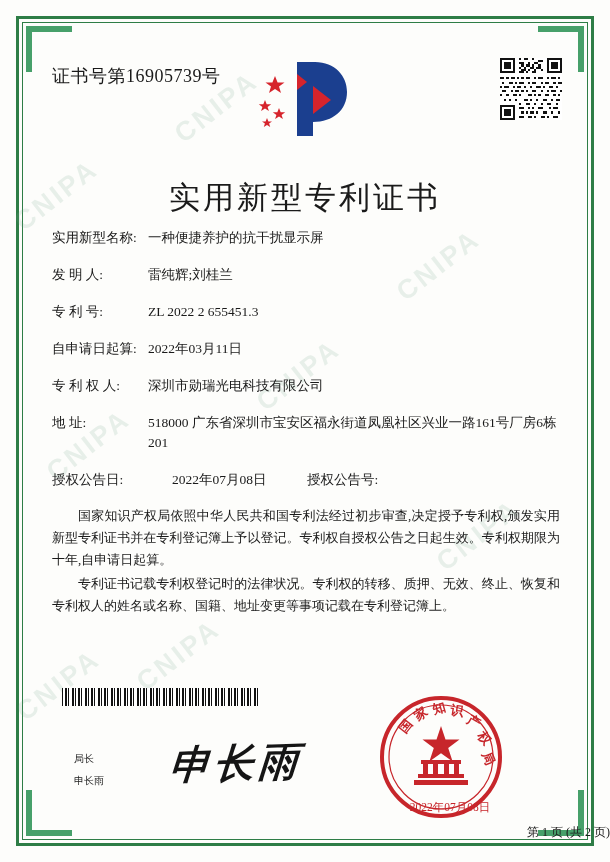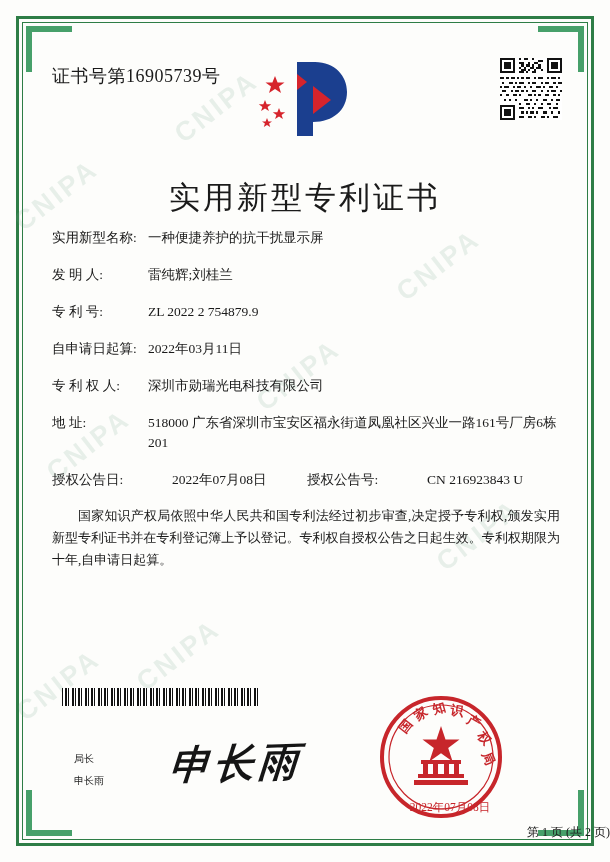--- a/index.html
+++ b/index.html
@@ -358,48 +358,48 @@
     <div class="row">
       <div class="label">实用新型名称:</div>
       <div class="value">一种便捷养护的抗干扰显示屏</div>
     </div>
     <div class="row">
       <div class="label">发 明 人:</div>
       <div class="value">雷纯辉;刘桂兰</div>
     </div>
     <div class="row">
       <div class="label">专 利 号:</div>
-      <div class="value">ZL 2022 2 754879.9</div>
+      <div class="value">ZL 2022 2 655451.3</div>
     </div>
     <div class="row">
       <div class="label">自申请日起算:</div>
       <div class="value">2022年03月11日</div>
     </div>
     <div class="row">
       <div class="label">专 利 权 人:</div>
       <div class="value">深圳市勋瑞光电科技有限公司</div>
     </div>
     <div class="row">
       <div class="label">地 址:</div>
       <div class="value">518000 广东省深圳市宝安区福永街道凤凰社区兴业一路161号厂房6栋201</div>
     </div>
     <div class="row two">
       <div class="half">
         <div class="label">授权公告日:</div>
         <div class="value">2022年07月08日</div>
       </div>
       <div class="half">
         <div class="label">授权公告号:</div>
-        <div class="value">CN 216923843 U</div>
       </div>
     </div>
   </div>
 
   <div class="paras">
     <p>国家知识产权局依照中华人民共和国专利法经过初步审查,决定授予专利权,颁发实用新型专利证书并在专利登记簿上予以登记。专利权自授权公告之日起生效。专利权期限为十年,自申请日起算。</p>
+    <p>专利证书记载专利权登记时的法律状况。专利权的转移、质押、无效、终止、恢复和专利权人的姓名或名称、国籍、地址变更等事项记载在专利登记簿上。</p>
   </div>
 
   <div class="barcode"></div>
 
   <svg class="seal" viewBox="0 0 126 126">
     <circle cx="63" cy="63" r="59" fill="none" stroke="#c7262b" stroke-width="4"></circle>
     <circle cx="63" cy="63" r="52" fill="none" stroke="#c7262b" stroke-width="1.2"></circle>
     <g fill="#c7262b">
       <polygon points="63,32 67.5,45.5 81.5,45.5 70.2,54 74.6,67.5 63,59.2 51.4,67.5 55.8,54 44.5,45.5 58.5,45.5"></polygon>
       <rect x="36" y="86" width="54" height="5"></rect>

